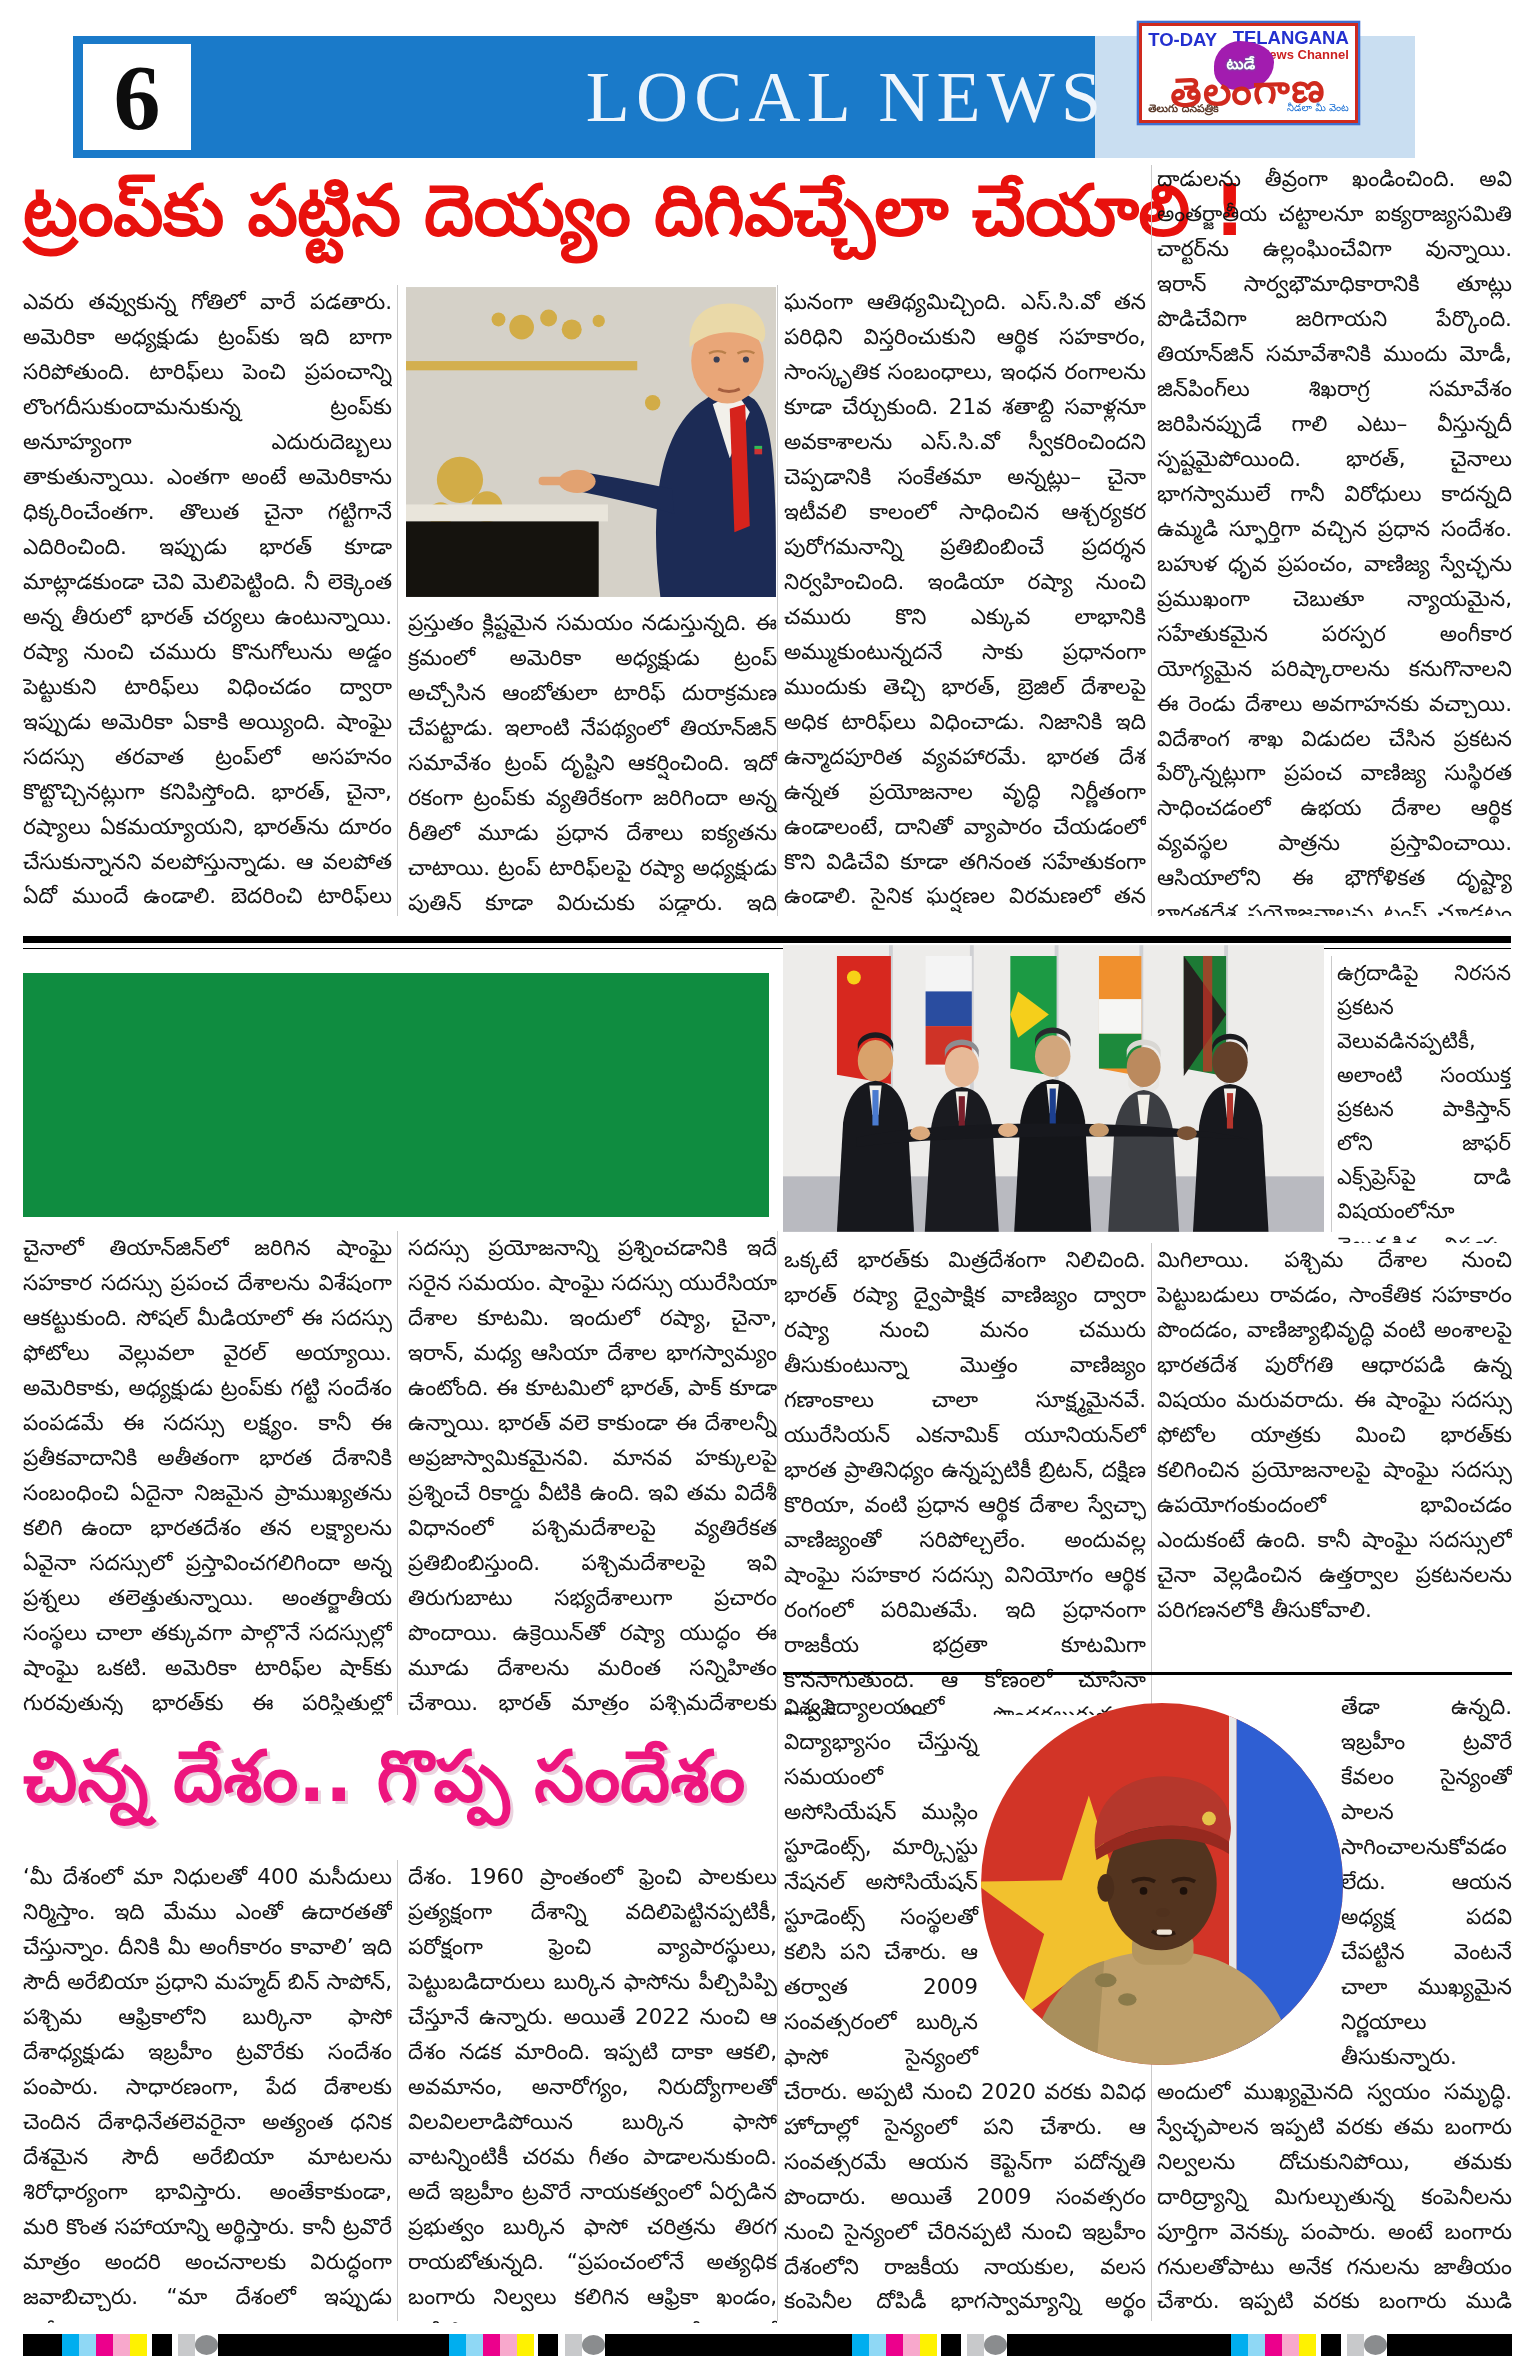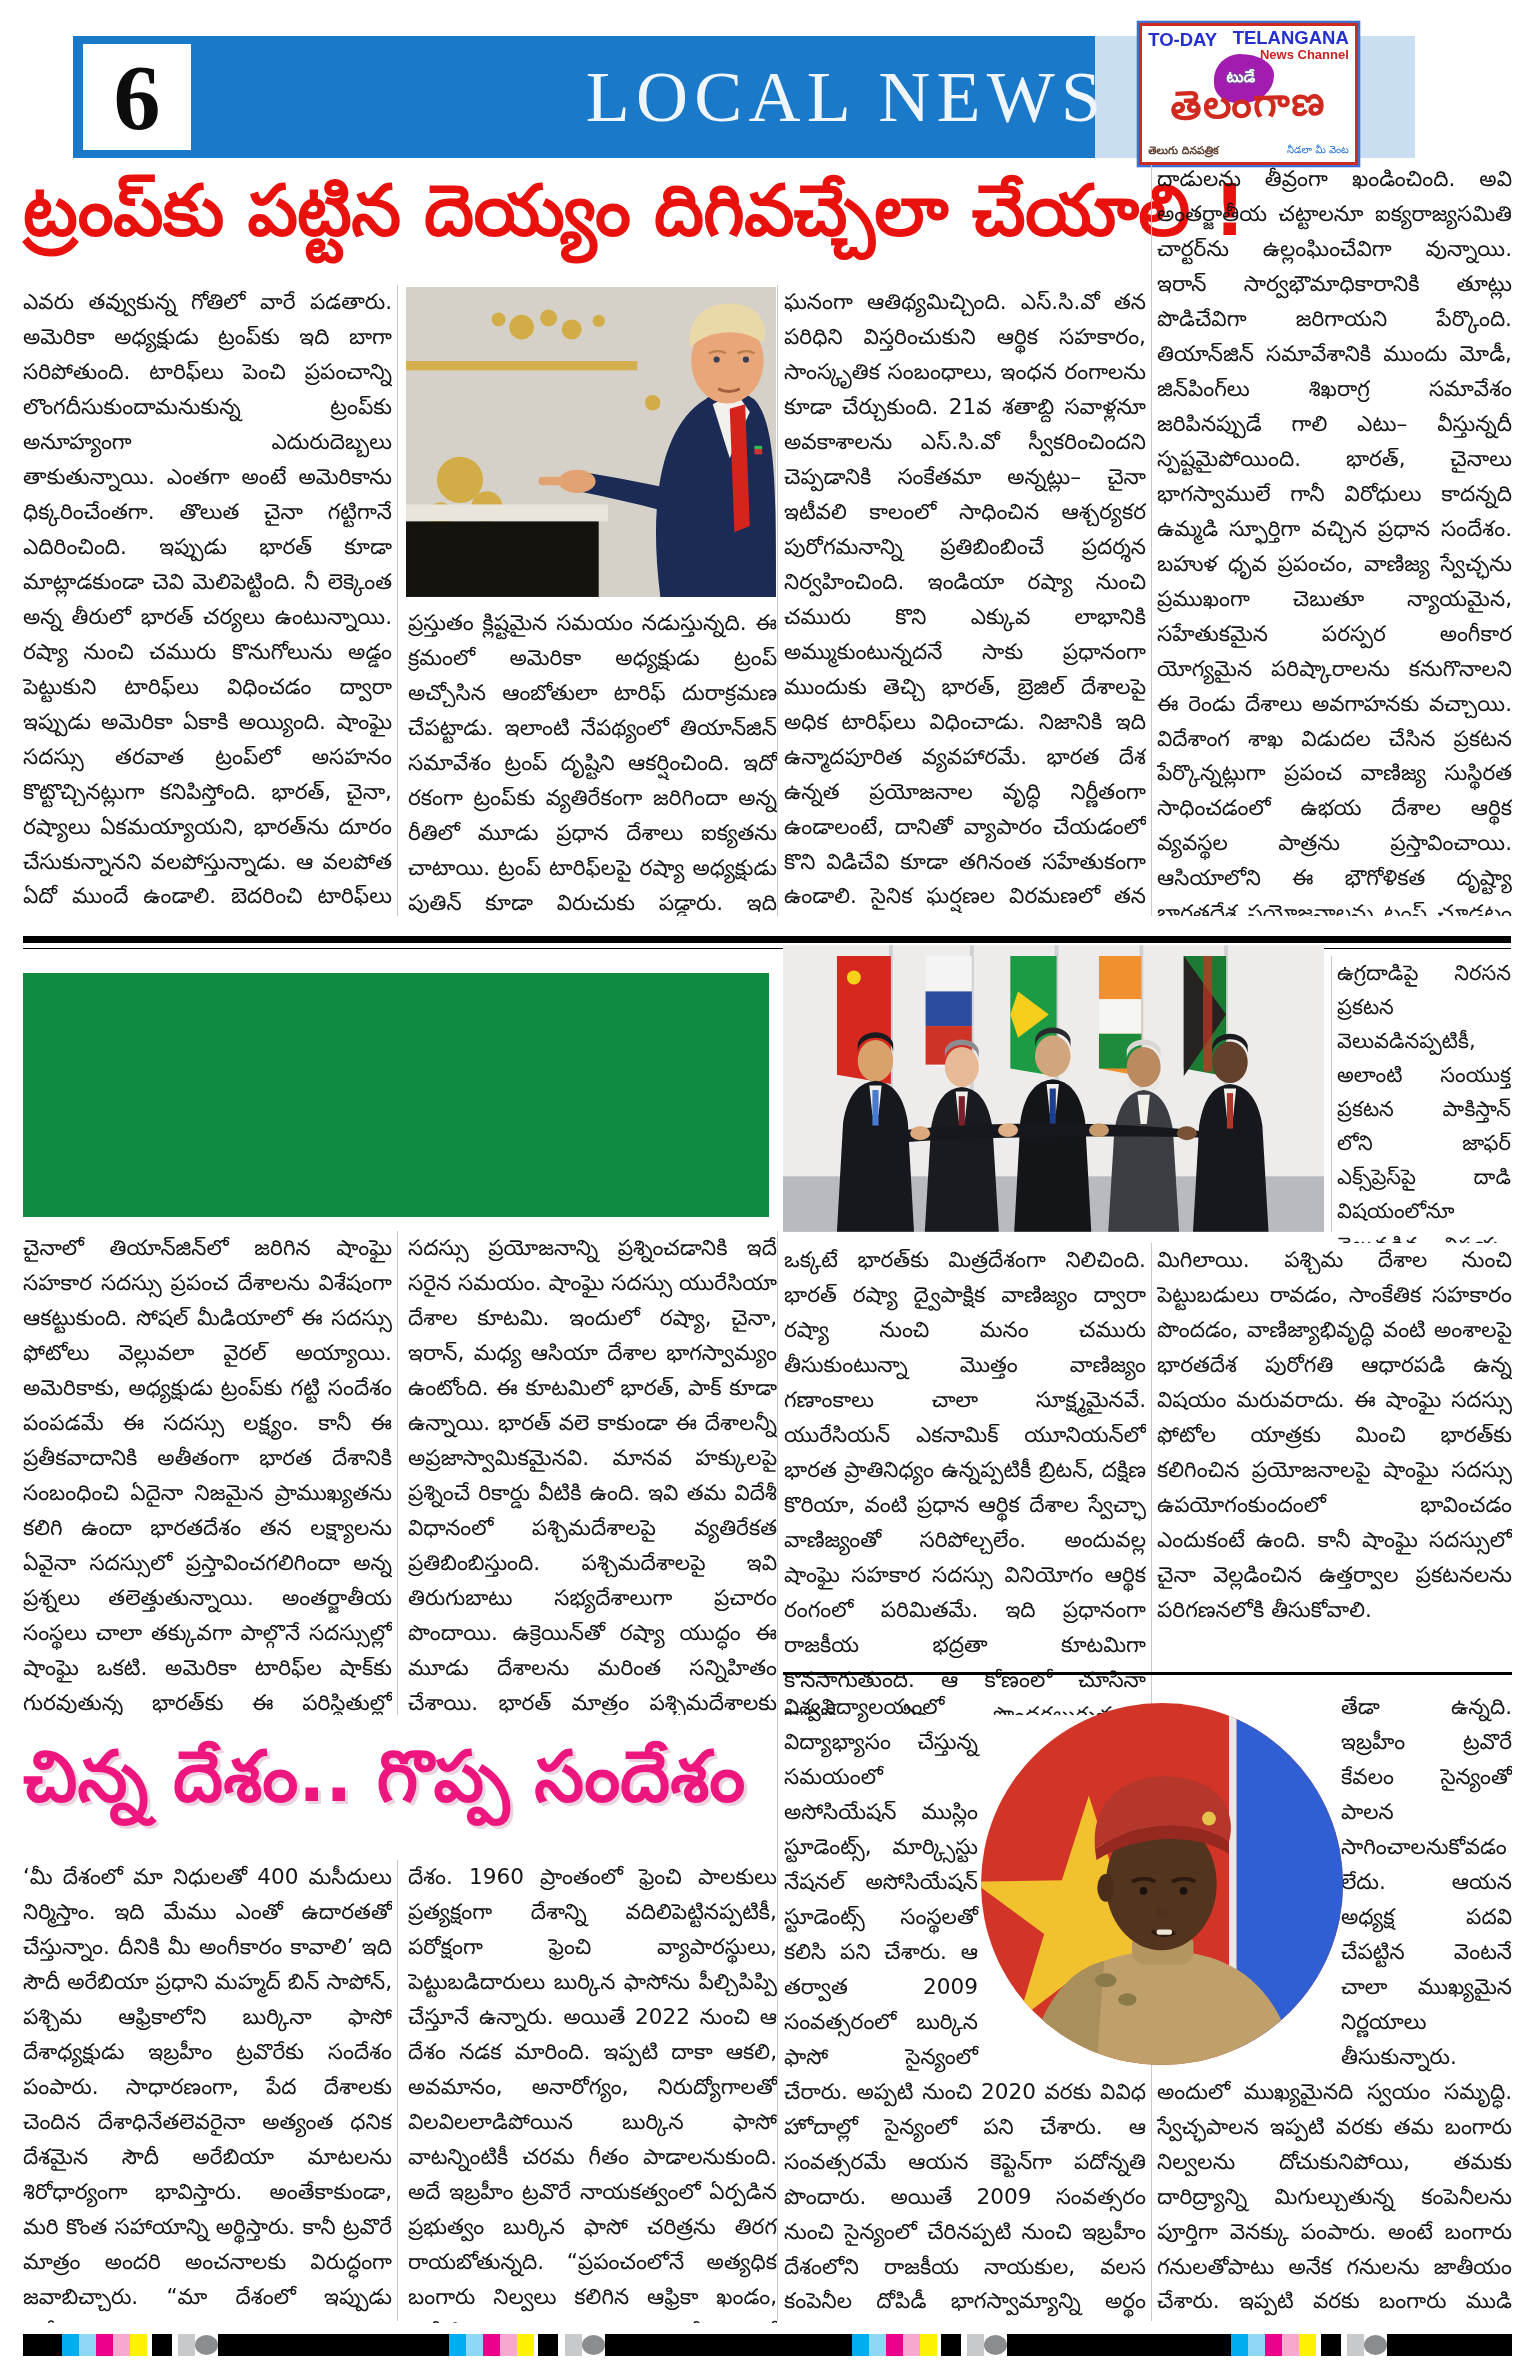--- a/index.html
+++ b/index.html
@@ -9,21 +9,21 @@
   .hdr-bar{position:absolute;left:73px;top:36px;width:1022px;height:122px;background:#1a7ac9;}
   .hdr-bar-light{position:absolute;left:1095px;top:36px;width:320px;height:122px;background:#c9def1;}
   .pageno-box{position:absolute;left:83px;top:44px;width:108px;height:106px;background:#ffffff;
               display:flex;align-items:center;justify-content:center;
               font-family:"Liberation Serif",serif;font-weight:bold;font-size:94px;color:#0d0d0d;}
   .hdr-date{position:absolute;left:231px;top:36px;height:122px;display:flex;align-items:flex-end;
             padding-bottom:12.3px;color:#ffffff;font-weight:bold;font-size:31px;}
   .hdr-title{position:absolute;left:567px;top:36px;width:559px;height:122px;display:flex;
              align-items:center;justify-content:center;font-family:"Liberation Serif",serif;
              font-size:72px;letter-spacing:6.2px;color:#eef5fc;}
-  .logo{position:absolute;left:1139px;top:23px;width:219px;height:142px;background:#ffffff;
+  .logo{position:absolute;left:1139px;top:23px;width:219px;height:100px;background:#ffffff;
         border:3.1px solid #d02a1e;box-shadow:0 0 0 2.3px #3f6fd0;box-sizing:border-box;
         display:flex;flex-direction:column;justify-content:space-between;padding:3.1px 6.2px;}
   .logo-row{display:flex;justify-content:space-between;align-items:flex-start;}
   .logo-toplft{color:#2330cf;font-weight:bold;font-size:18.5px;font-family:"Liberation Sans",sans-serif;}
   .logo-toprgt{text-align:right;color:#2330cf;font-weight:bold;font-size:18.5px;font-family:"Liberation Sans",sans-serif;line-height:1;}
   .logo-toprgt small{display:block;color:#c22;font-size:13px;font-weight:bold;}
   .logo-mid{position:relative;height:57px;}
   .logo-map{position:absolute;left:66px;top:-20px;width:60px;height:49px;background:#a21caf;
             border-radius:46% 60% 55% 40%/55% 45% 60% 42%;}
   .logo-map span{position:absolute;left:12.3px;top:14px;color:#fff;font-weight:bold;font-size:15.4px;

